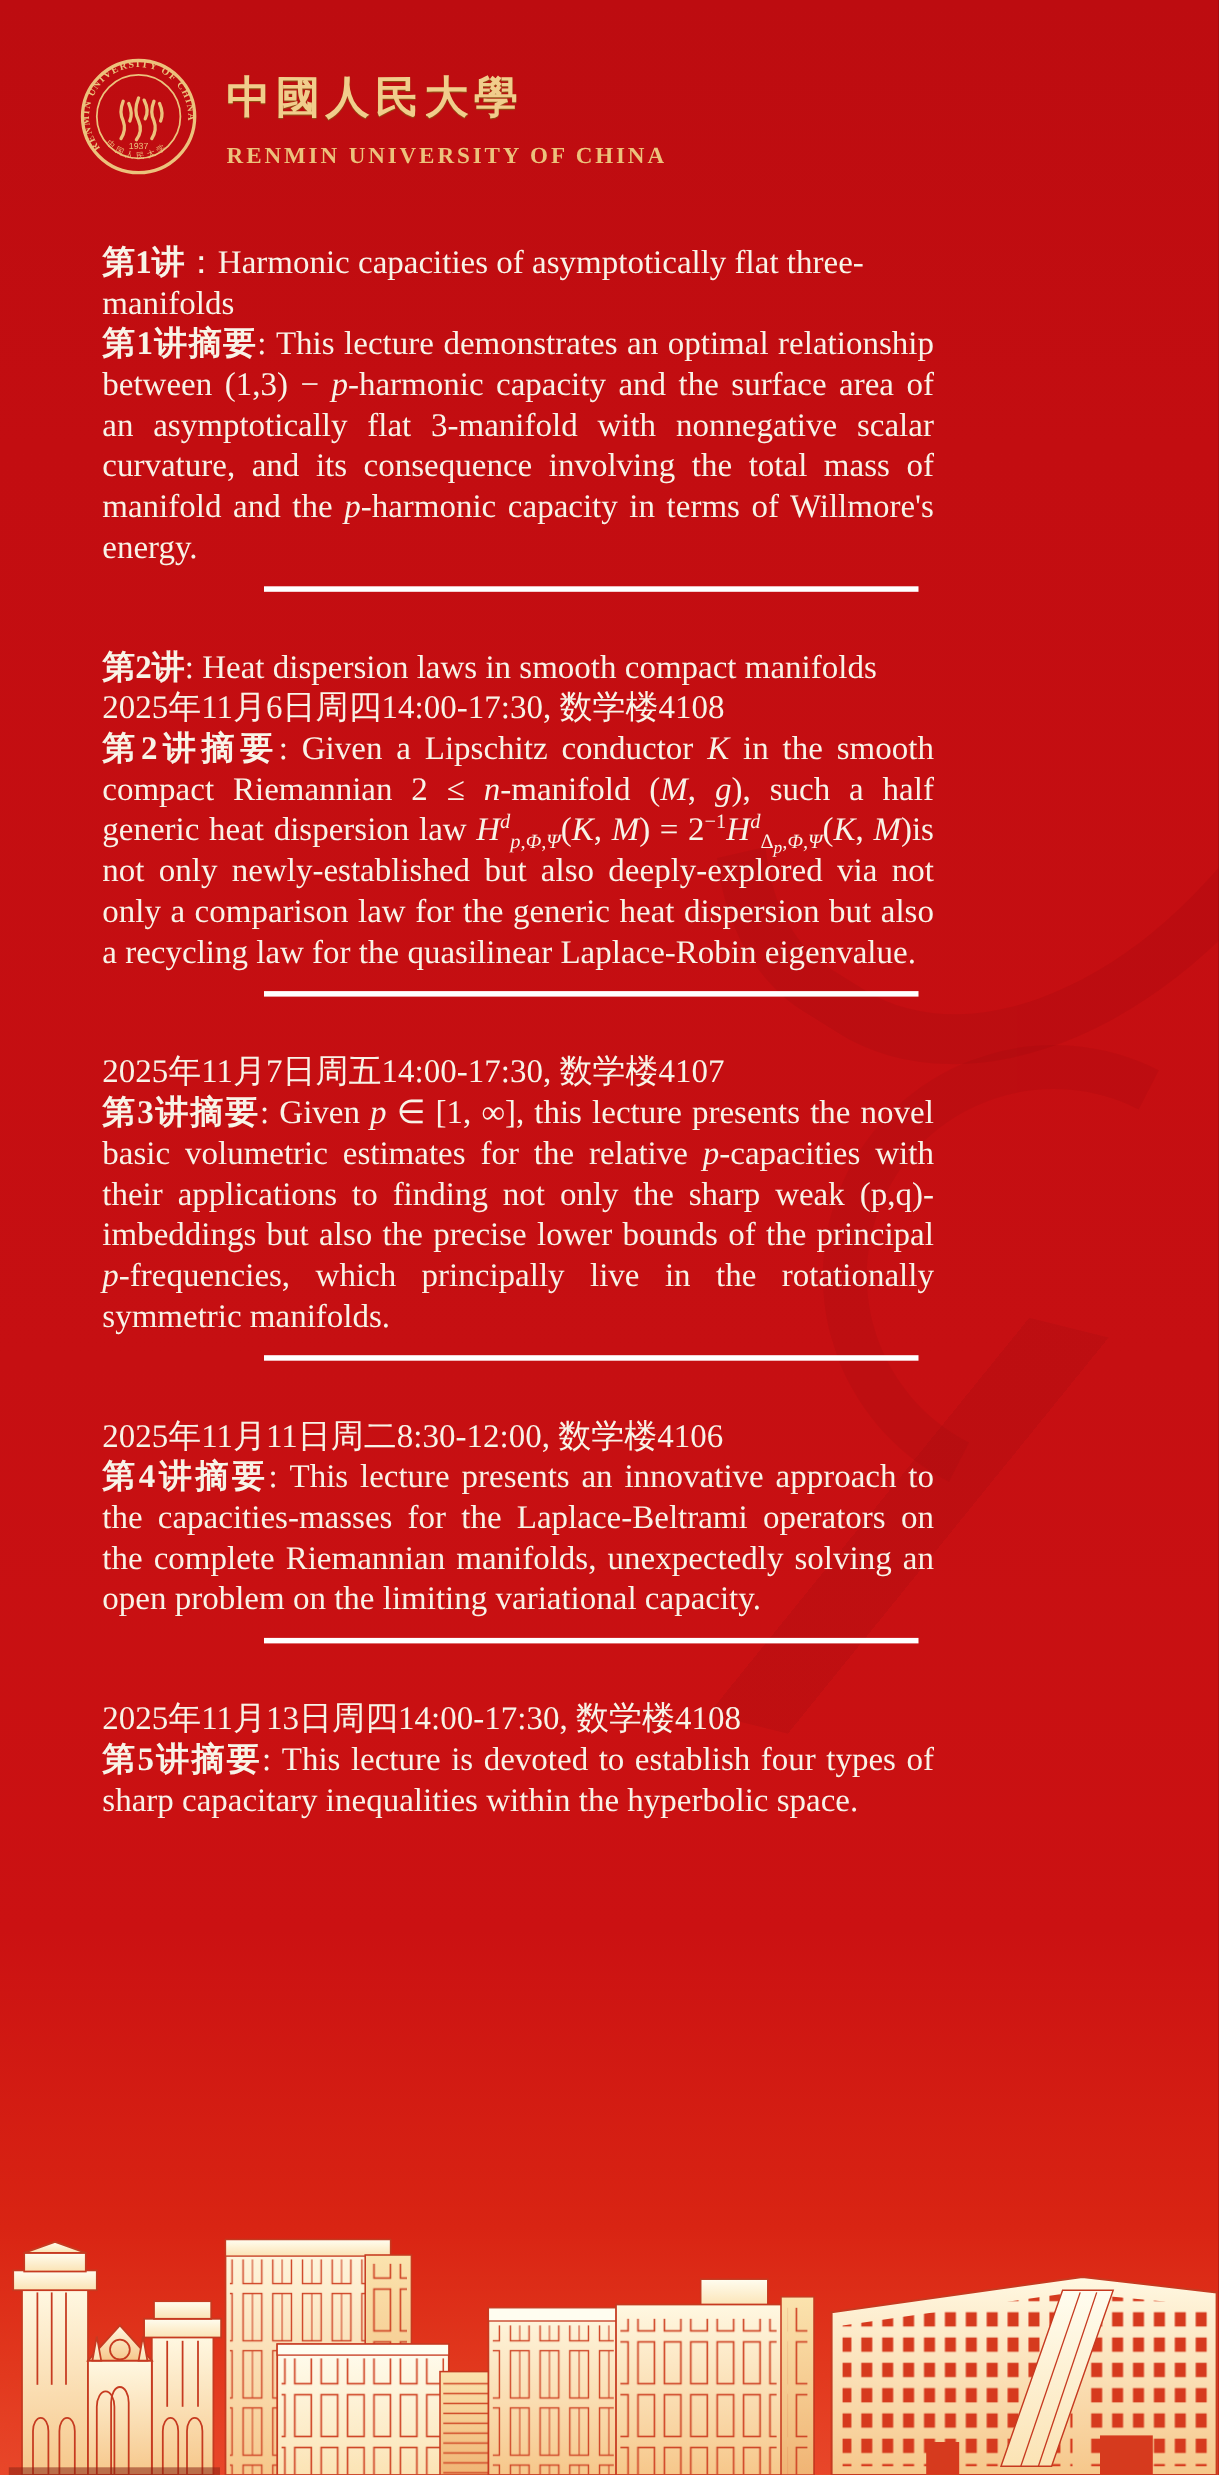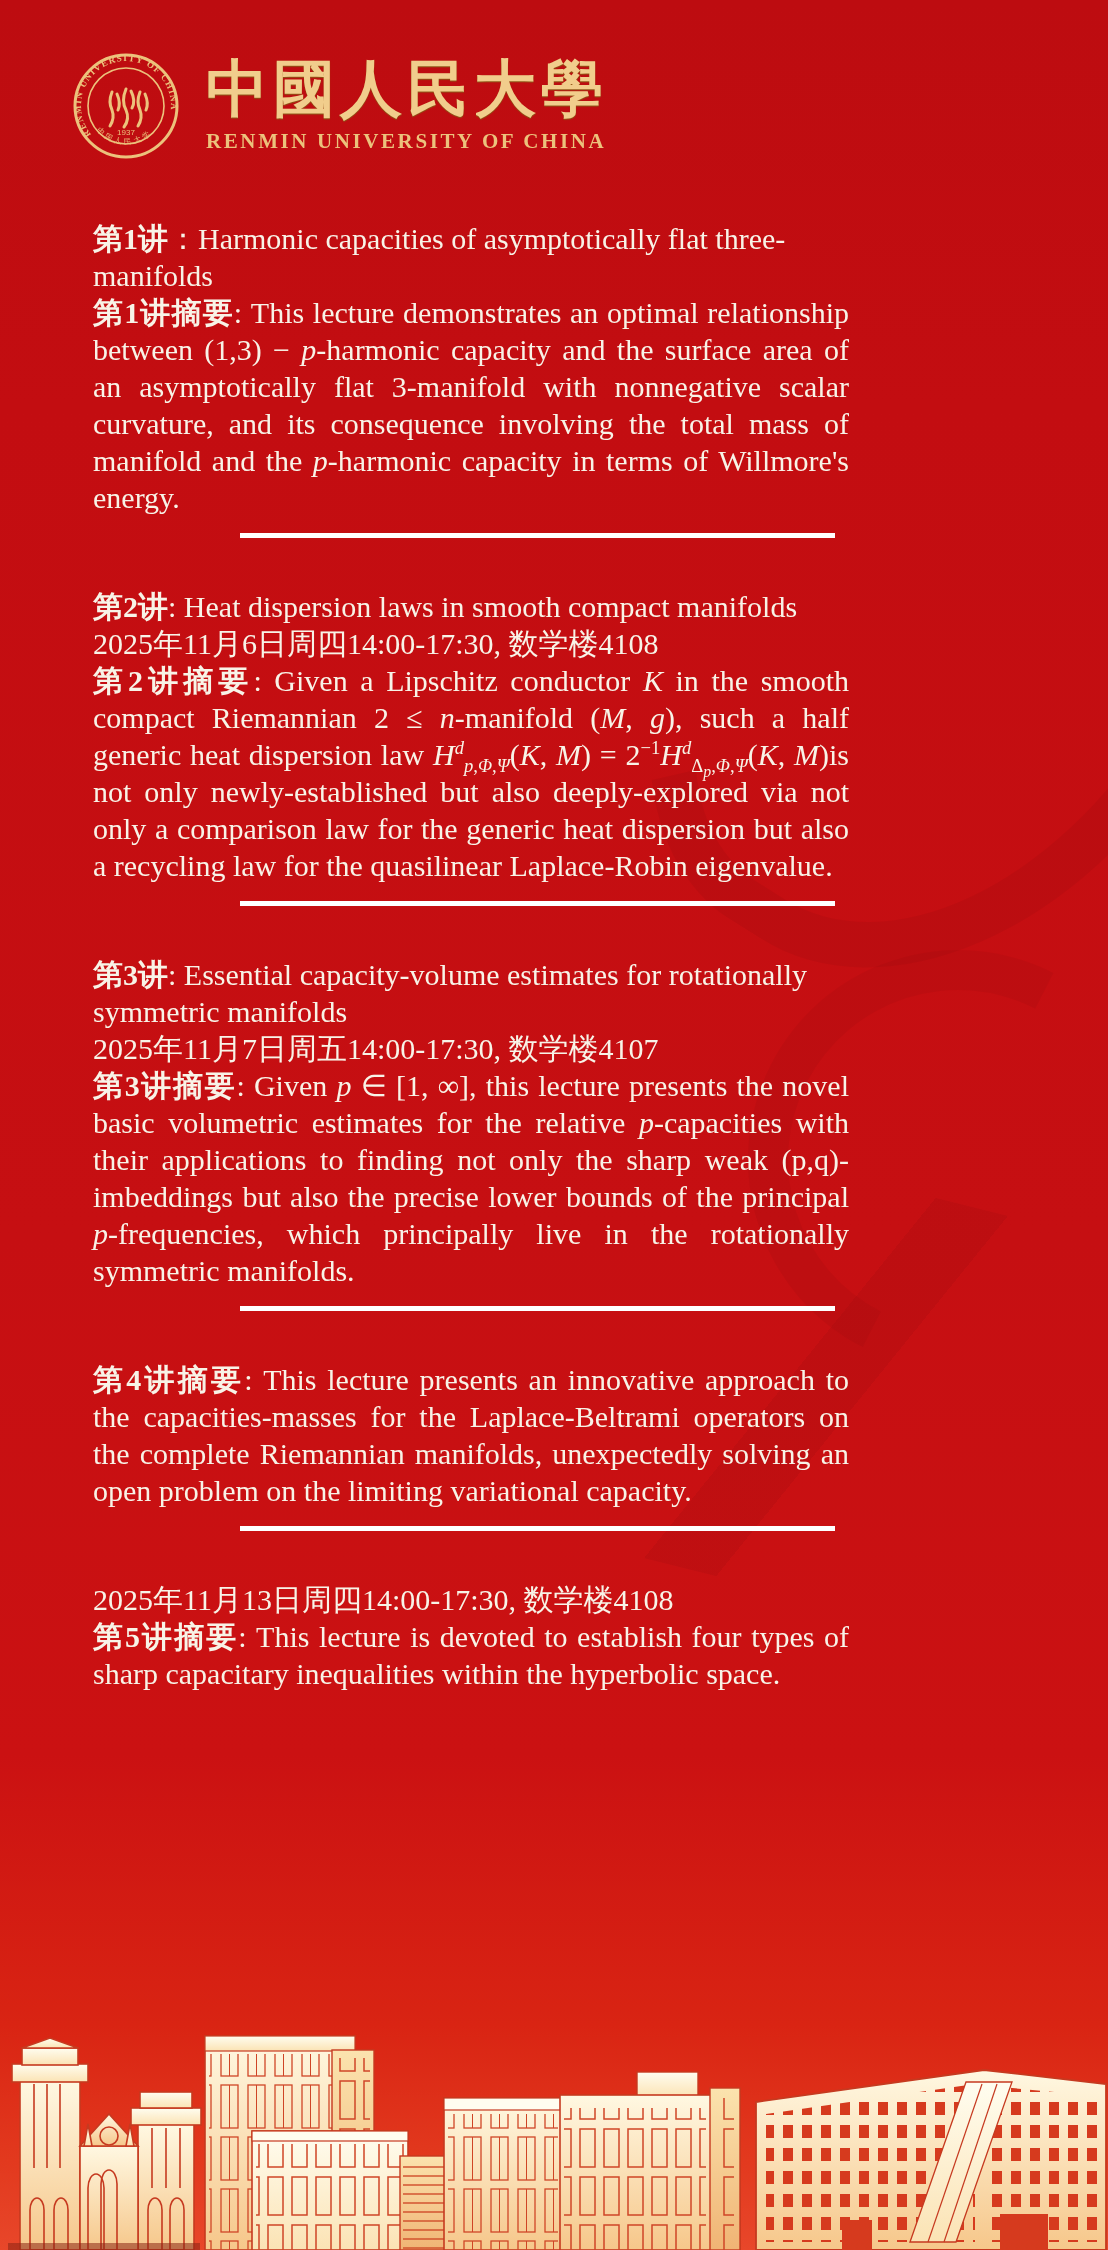--- a/index.html
+++ b/index.html
@@ -23,21 +23,21 @@
          transform: rotate(-18deg); border-right-color:transparent; border-bottom-color:transparent; }
   .wm3 { right:120px; top:1180px; width:300px; height:420px;
          background: linear-gradient(115deg, transparent 40%, #9e0b0e 40%, #9e0b0e 55%, transparent 55%);
          transform: rotate(14deg); opacity:.22; }
 
   
   .header { position:absolute; left:72px; top:52px; display:flex; align-items:center; }
   .seal { width:108px; height:108px; flex:0 0 auto; }
   .brand { margin-left:26px; }
   .brand-cn {
-    font-size:62px; line-height:62px; font-weight:bold;
+    font-size:40px; line-height:62px; font-weight:bold;
     color:#f1cd8c; letter-spacing:5px;
     text-shadow: 0 1px 1px #8a5a16;
   }
   .brand-en {
     margin-top:9px; font-size:21px; font-weight:bold;
     color:#ecc27c; letter-spacing:2.6px;
   }
 
   
   .content {
@@ -117,27 +117,27 @@
     <div class="divider"></div>
 
     <section class="sec2">
       <div class="lec-title"><b class="cnb">第2讲</b>: Heat dispersion laws in smooth compact manifolds</div>
       <div class="lec-date">2025年11月6日周四14:00-17:30, 数学楼4108</div>
       <div class="lec-abstract"><b class="cnb">第2讲摘要</b>: Given a Lipschitz conductor <i>K</i> in the smooth compact Riemannian 2 ≤ <i>n</i>-manifold (<i>M</i>, <i>g</i>), such a half generic heat dispersion law <i>H</i><sup><i>d</i></sup><sub><i>p</i>,<i>Φ</i>,<i>Ψ</i></sub>(<i>K</i>, <i>M</i>) = 2<sup>−1</sup><i>H</i><sup><i>d</i></sup><sub>Δ<sub><i>p</i></sub>,<i>Φ</i>,<i>Ψ</i></sub>(<i>K</i>, <i>M</i>)is not only newly-established but also deeply-explored via not only a comparison law for the generic heat dispersion but also a recycling law for the quasilinear Laplace-Robin eigenvalue.</div>
     </section>
     <div class="divider"></div>
 
     <section class="sec3">
-      <div class="lec-title"><b class="cnb">第3讲</b>: Essential capacity-volume estimates for rotationally symmetric manifolds</div>
       <div class="lec-date">2025年11月7日周五14:00-17:30, 数学楼4107</div>
       <div class="lec-abstract"><b class="cnb">第3讲摘要</b>: Given <i>p</i> ∈ [1, ∞], this lecture presents the novel basic volumetric estimates for the relative <i>p</i>-capacities with their applications to finding not only the sharp weak (p,q)-imbeddings but also the precise lower bounds of the principal <i>p</i>-frequencies, which principally live in the rotationally symmetric manifolds.</div>
     </section>
     <div class="divider"></div>
 
     <section class="sec4">
+      <div class="lec-date">2025年11月11日周二8:30-12:00, 数学楼4106</div>
       <div class="lec-abstract"><b class="cnb">第4讲摘要</b>: This lecture presents an innovative approach to the capacities-masses for the Laplace-Beltrami operators on the complete Riemannian manifolds, unexpectedly solving an open problem on the limiting variational capacity.</div>
     </section>
     <div class="divider"></div>
 
     <section class="sec5">
       <div class="lec-date">2025年11月13日周四14:00-17:30, 数学楼4108</div>
       <div class="lec-abstract"><b class="cnb">第5讲摘要</b>: This lecture is devoted to establish four types of sharp capacitary inequalities within the hyperbolic space.</div>
     </section>
 
   </div>

